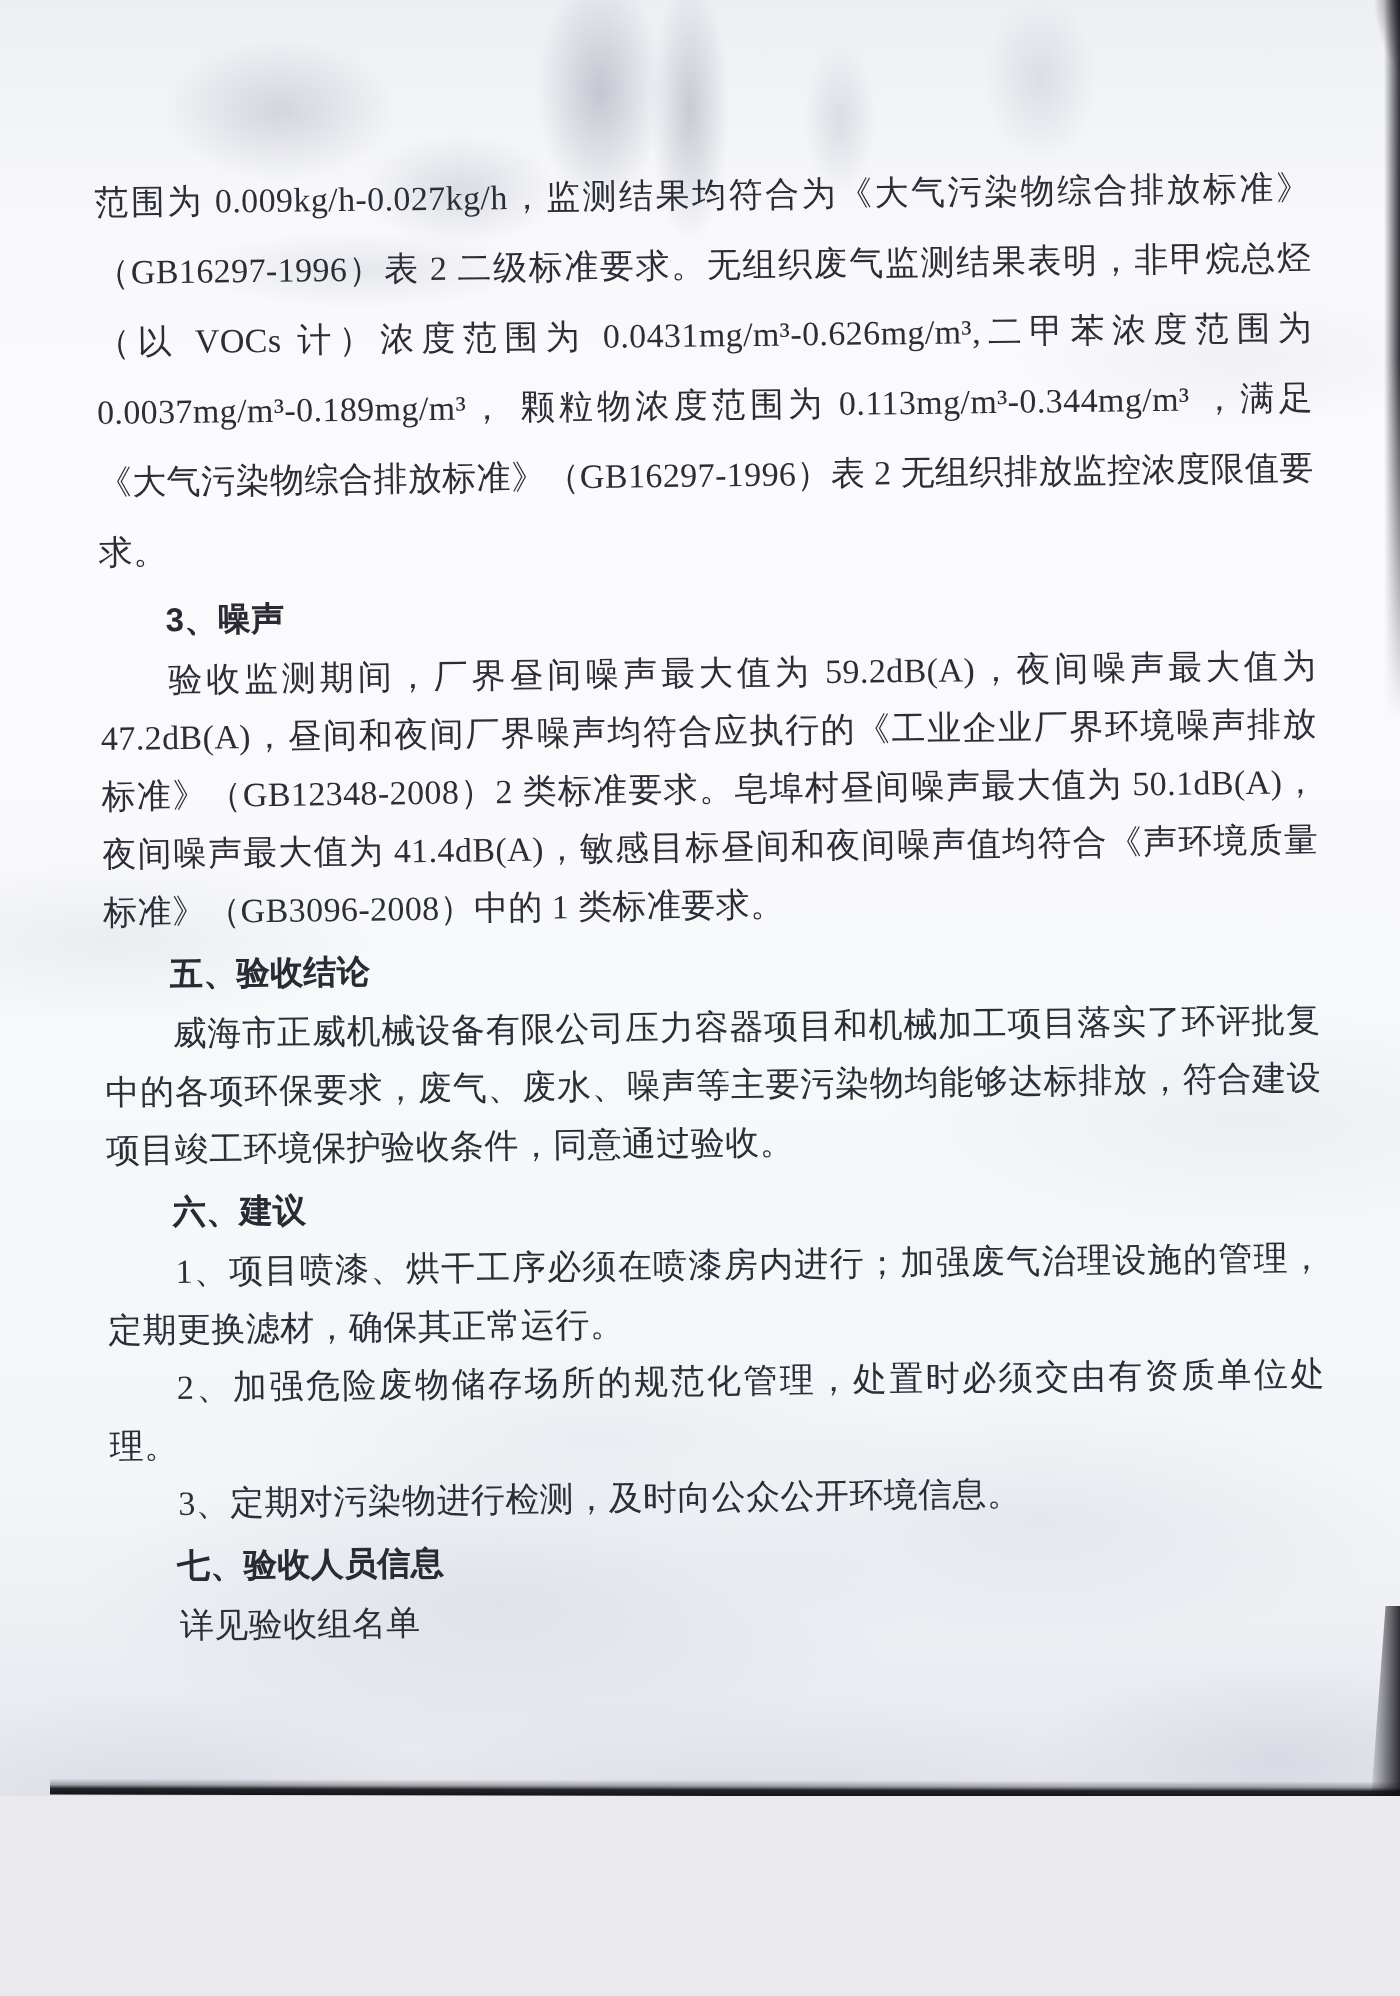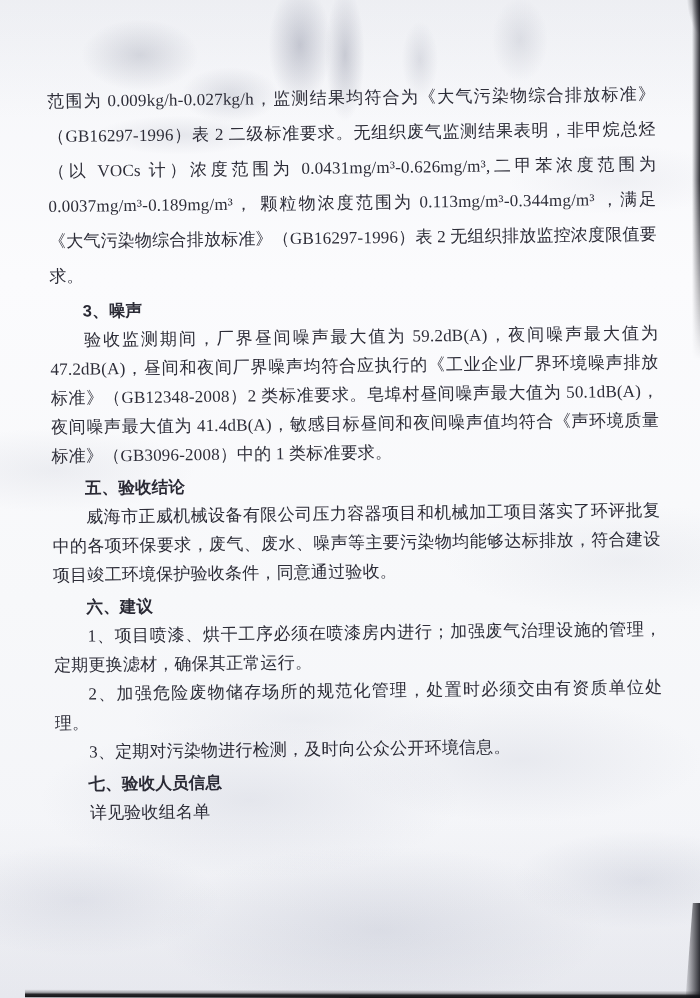--- a/index.html
+++ b/index.html
@@ -4,21 +4,21 @@
 <style>
   html, body { margin: 0; padding: 0; }
   body {
     width: 700px; height: 998px;
     background: #e9e9ee;
     font-family: "Liberation Serif", "DejaVu Serif", serif;
     overflow: hidden;
   }
   .page {
     position: relative;
-    width: 700px; height: 998px;
+    width: 700px; height: 898px;
     overflow: hidden;
     background:
       
       radial-gradient(90px 55px at 140px 55px, rgba(135,140,158,.30), transparent 65%),
       radial-gradient(45px 85px at 300px 45px, rgba(115,120,142,.38), transparent 70%),
       radial-gradient(28px 95px at 345px 55px, rgba(105,110,132,.32), transparent 70%),
       radial-gradient(70px 40px at 230px 95px, rgba(145,150,168,.28), transparent 70%),
       radial-gradient(120px 28px at 180px 135px, rgba(155,160,176,.20), transparent 70%),
       radial-gradient(40px 60px at 520px 40px, rgba(148,153,170,.24), transparent 70%),
       radial-gradient(26px 55px at 420px 60px, rgba(130,135,155,.22), transparent 70%),

